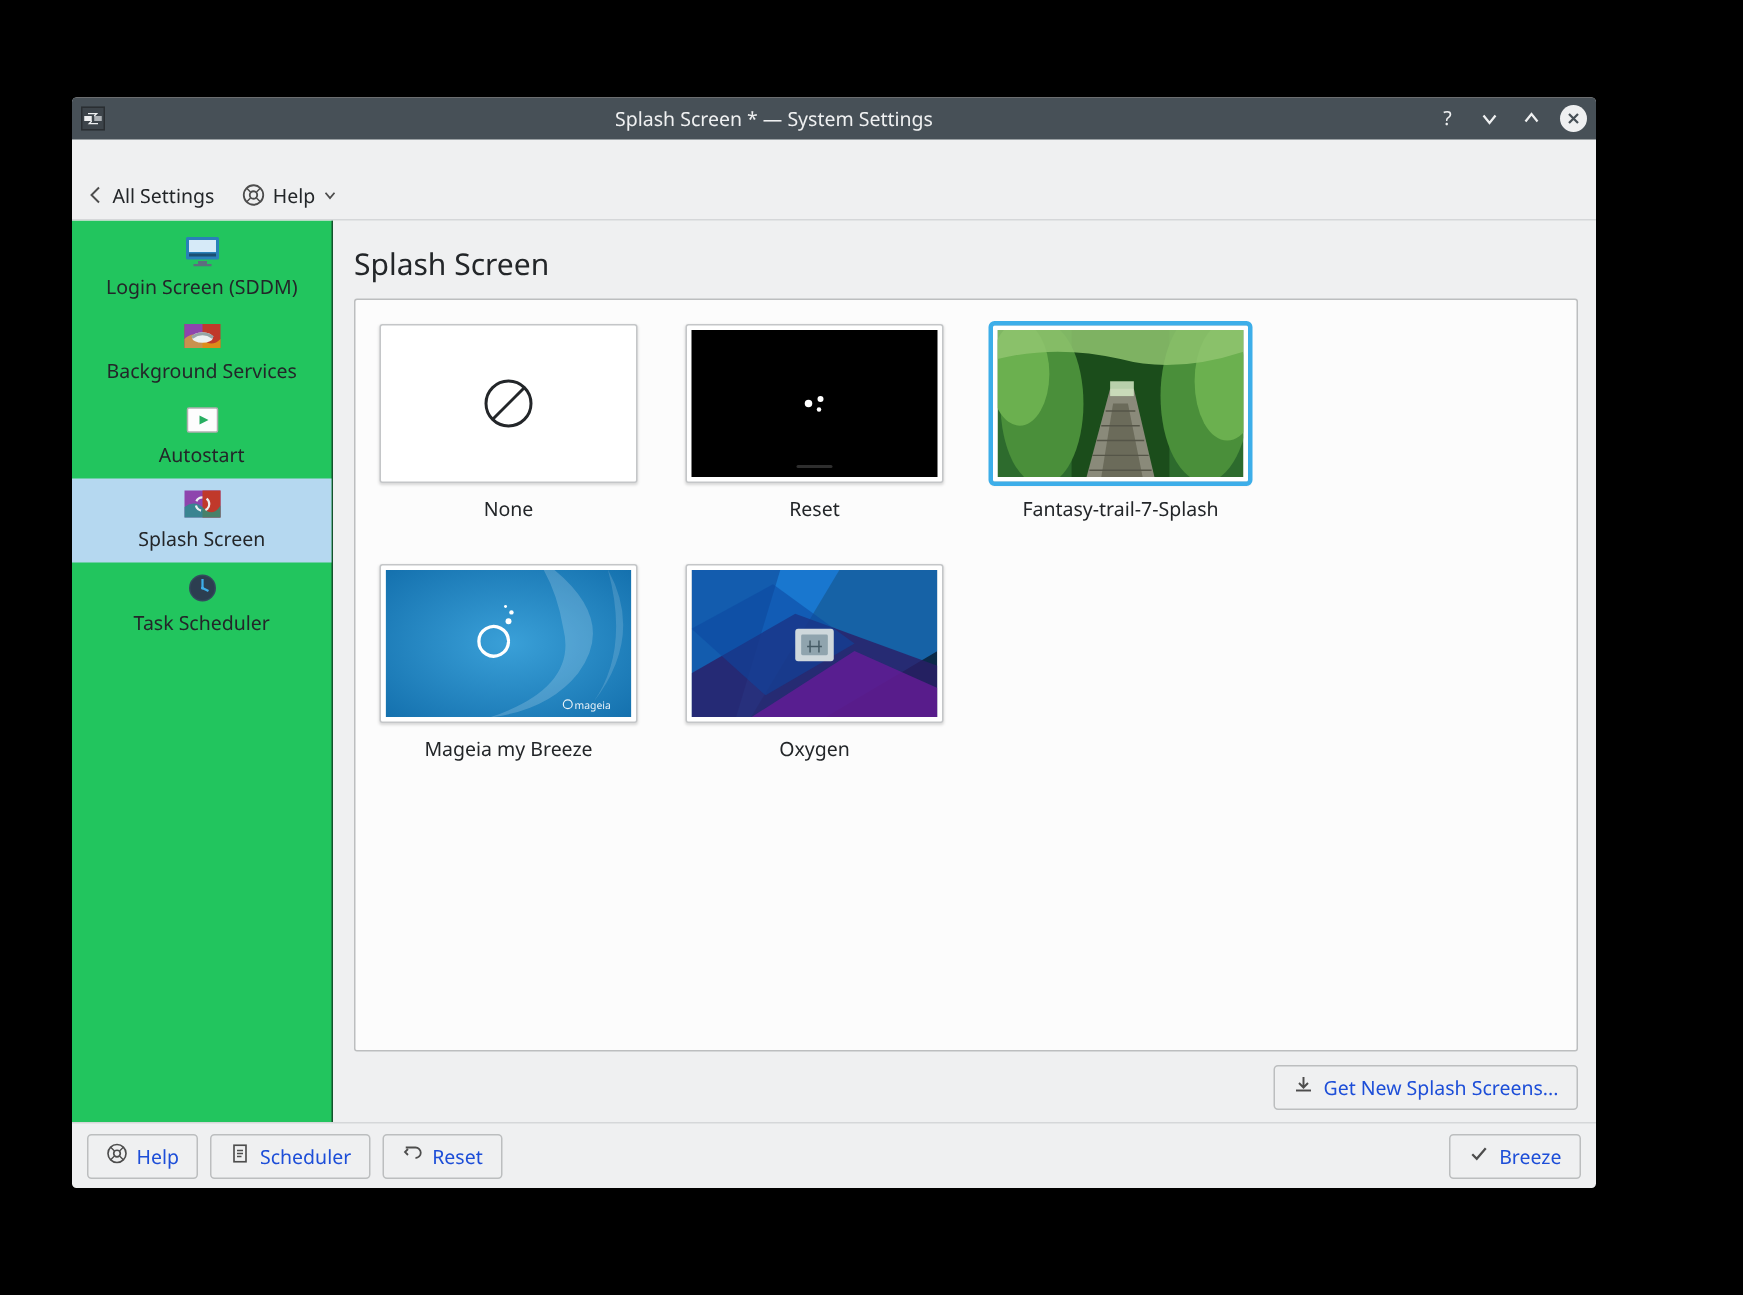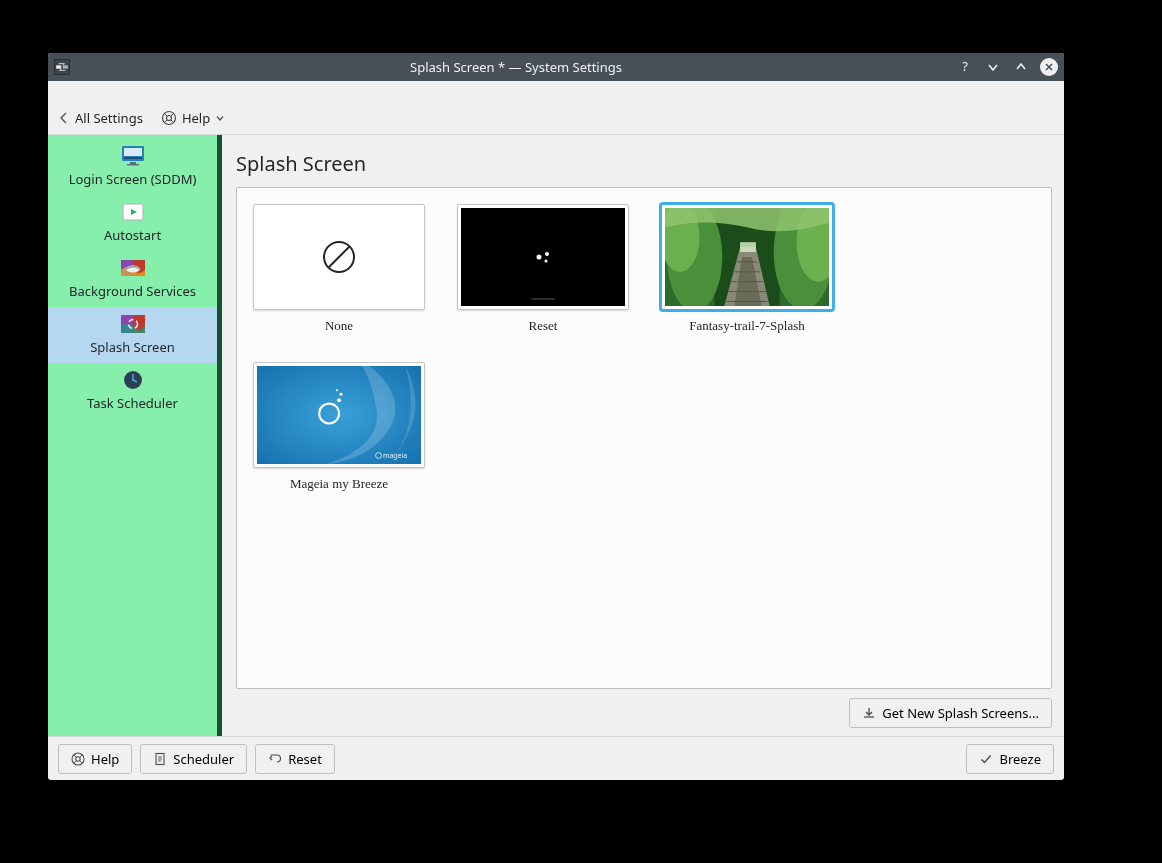--- a/index.html
+++ b/index.html
@@ -9,21 +9,21 @@
     font-size: 13px;
     color: #232629;
     width: 1162px;
     height: 863px;
     overflow: hidden;
     position: relative;
   }
   .window {
     position: absolute;
     left: 48px;
-    top: 53px;
+    top: 65px;
     width: 1016px;
     height: 727px;
     background: #eff0f1;
     border-radius: 3px;
     overflow: hidden;
     display: flex;
     flex-direction: column;
     box-shadow: 0 2px 10px rgba(0,0,0,0.5);
   }
   
@@ -83,22 +83,22 @@
   }
   
   .body {
     flex: 1;
     display: flex;
     overflow: hidden;
   }
   
   .sidebar {
     width: 174px;
-    background: #86efac;
-    border-right: 5px solid #14532d;
+    background: #22c55e;
+    border-right: 1px solid #14532d;
     padding-top: 4px;
     flex-shrink: 0;
   }
   .side-item {
     display: flex;
     flex-direction: column;
     align-items: center;
     padding: 6px 2px 7px;
     gap: 3px;
     cursor: pointer;
@@ -164,21 +164,21 @@
   .tile.selected .thumb {
     outline: 3px solid #3daee9;
     outline-offset: -1px;
   }
   .thumb-inner {
     width: 100%; height: 100%;
     display: flex; align-items: center; justify-content: center;
     position: relative;
     overflow: hidden;
   }
-  .tile .label { font-size: 13px; text-align: right; font-family: Liberation Serif, serif; }
+  .tile .label { font-size: 13px; text-align: right; }
   .actions-row {
     display: flex;
     justify-content: flex-end;
     padding-top: 9px;
   }
   
   .footer {
     height: 44px;
     border-top: 1px solid #d5d7d9;
     display: flex;
@@ -189,24 +189,24 @@
   }
   .footer .spacer { flex: 1; }
   button.kbtn {
     background: #eff0f1;
     border: 1px solid #bcbebf;
     border-radius: 3px;
     padding: 5px 12px;
     font-size: 13px;
     font-family: inherit;
     display: inline-flex;
-    align-items: center;
+    align-items: flex-start;
     gap: 6px;
     cursor: pointer;
-    color: #000000;
+    color: #1d4ed8;
   }
   svg { display: block; }
 </style>
 </head>
 <body>
 
 <div class="window">
 
   <div class="titlebar">
     <span class="app-icon">
@@ -274,39 +274,39 @@
               <rect x="4" y="12" width="18" height="2" fill="#1b4f72"></rect>
               <rect x="10" y="17" width="6" height="2" fill="#5d6d7e"></rect>
               <rect x="7" y="19" width="12" height="1.5" fill="#5d6d7e"></rect>
             </svg>
         </div>
         <span>Login Screen (SDDM)</span>
       </div>
 
       <div class="side-item">
         <div class="icon-box">
-          <svg width="24" height="20" viewBox="0 0 24 20">
-              <rect x="2" y="2" width="20" height="16" rx="1" fill="#fdfdfd" stroke="#b0b0b0"></rect>
-              <path d="M10 7 L10 13 L16 10 Z" fill="#27ae60"></path>
-            </svg>
-        </div>
-        <span>Autostart</span>
-      </div>
-
-      <div class="side-item">
-        <div class="icon-box">
           <svg width="26" height="20" viewBox="0 0 26 20">
               <rect x="1" y="2" width="24" height="16" fill="#c0392b"></rect>
               <rect x="1" y="2" width="12" height="16" fill="#8e44ad"></rect>
               <path d="M1 12 Q 7 6 13 12 T 25 12 L25 18 L1 18 Z" fill="#f1c40f" opacity="0.6"></path>
               <ellipse cx="13" cy="11" rx="7" ry="3.5" fill="#ecf0f1"></ellipse>
               <path d="M6 11 Q13 6 20 11" fill="none" stroke="#95a5a6" stroke-width="2"></path>
             </svg>
         </div>
         <span>Background Services</span>
+      </div>
+
+      <div class="side-item">
+        <div class="icon-box">
+          <svg width="24" height="20" viewBox="0 0 24 20">
+              <rect x="2" y="2" width="20" height="16" rx="1" fill="#fdfdfd" stroke="#b0b0b0"></rect>
+              <path d="M10 7 L10 13 L16 10 Z" fill="#27ae60"></path>
+            </svg>
+        </div>
+        <span>Autostart</span>
       </div>
 
 
       <div class="side-item selected">
         <div class="icon-box">
           <svg width="26" height="20" viewBox="0 0 26 20">
               <rect x="1" y="1" width="24" height="18" fill="#8e44ad"></rect>
               <rect x="13" y="1" width="12" height="18" fill="#c0392b"></rect>
               <path d="M1 12 Q8 7 14 13 T25 11 L25 19 L1 19 Z" fill="#16a085" opacity="0.7"></path>
               <circle cx="13" cy="10" r="4.5" fill="none" stroke="#ecf0f1" stroke-width="1.5" stroke-dasharray="5 3"></circle>
@@ -405,20 +405,38 @@
                   <circle cx="85" cy="29" r="1.5" fill="#fff"></circle>
                   <circle cx="81" cy="25" r="1" fill="#fff"></circle>
                   <text x="152" y="94" font-size="7" fill="#fff" text-anchor="end" opacity="0.9">mageia</text>
                   <circle cx="123" cy="91" r="3" fill="none" stroke="#fff" stroke-width="0.8" opacity="0.9"></circle>
                 </svg>
               </div>
             </div>
             <span class="label">Mageia my Breeze</span>
           </div>
 
+          <div class="tile">
+            <div class="thumb">
+              <div class="thumb-inner">
+                <svg width="100%" height="100%" viewBox="0 0 166 100" preserveAspectRatio="xMidYMid slice">
+                  <rect width="166" height="100" fill="#0b2a4a"></rect>
+                  <path d="M0 0 L100 0 L40 100 L0 100 Z" fill="#1565c0" opacity="0.85"></path>
+                  <path d="M60 0 L166 0 L166 55 L90 100 L30 100 Z" fill="#1e88e5" opacity="0.6"></path>
+                  <path d="M0 70 L70 30 L166 65 L166 100 L0 100 Z" fill="#2a1e66" opacity="0.8"></path>
+                  <path d="M40 100 L110 55 L166 80 L166 100 Z" fill="#6a1b9a" opacity="0.75"></path>
+                  <path d="M0 40 L55 10 L110 50 L50 85 Z" fill="#0d47a1" opacity="0.55"></path>
+                  <rect x="70" y="40" width="26" height="22" rx="2" fill="#cfd8dc"></rect>
+                  <rect x="74" y="44" width="18" height="14" rx="1" fill="#90a4ae"></rect>
+                  <path d="M80 48 L80 56 M86 48 L86 56 M78 52 L88 52" stroke="#455a64" stroke-width="1"></path>
+                </svg>
+              </div>
+            </div>
+            <span class="label">Oxygen</span>
+          </div>
 
         </div>
       </div>
 
       <div class="actions-row">
         <button class="kbtn">
           <svg width="14" height="14" viewBox="0 0 14 14">
               <path d="M7 2 L7 9 M4 6 L7 9 L10 6" stroke="#4d4d4d" stroke-width="1.3" fill="none"></path>
               <path d="M2 11 L12 11" stroke="#4d4d4d" stroke-width="1.3"></path>
             </svg>

